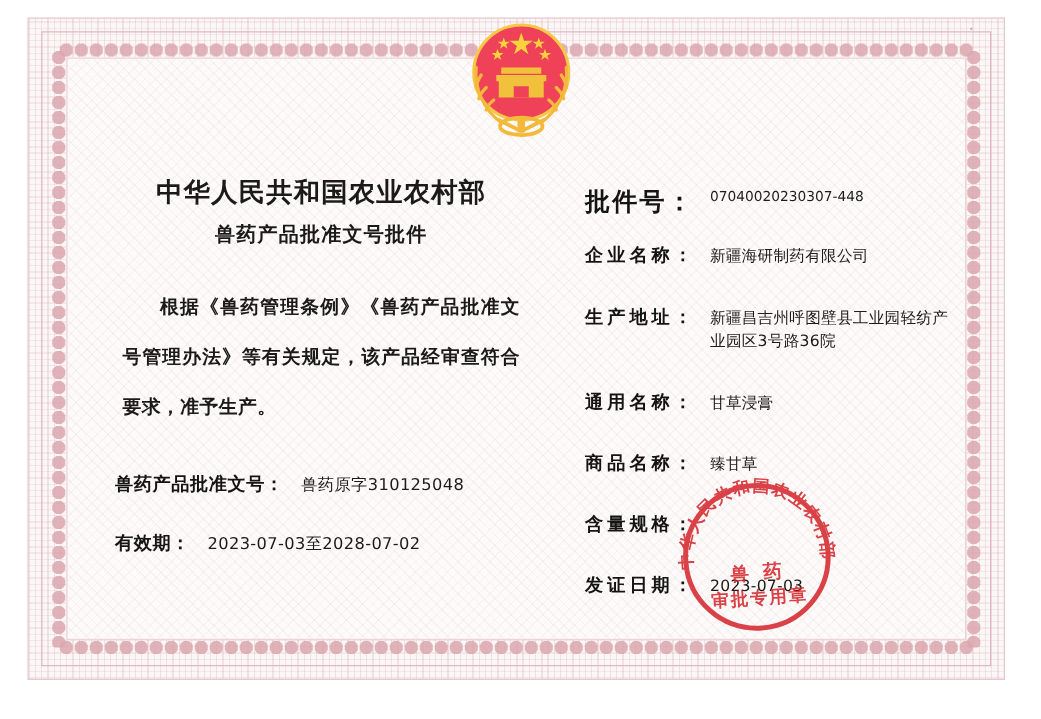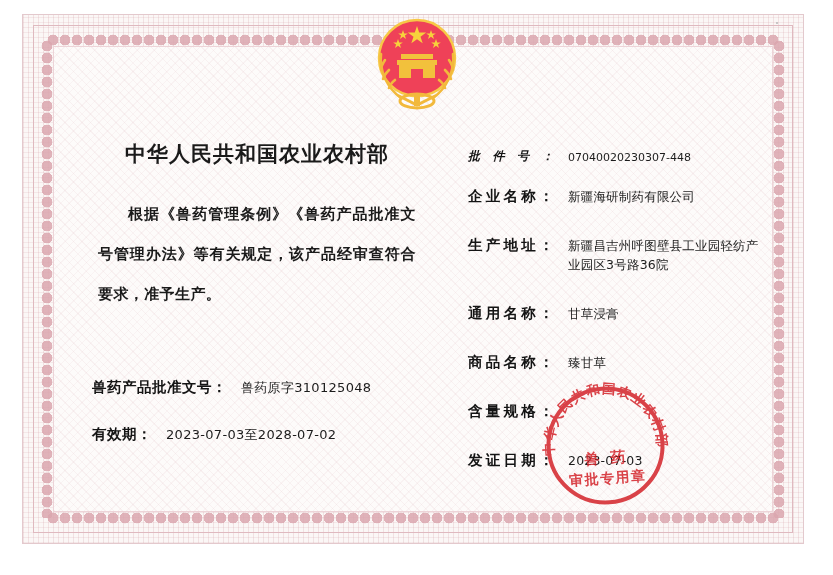--- a/index.html
+++ b/index.html
@@ -193,21 +193,21 @@
     margin-left: 14px;
     font-size: 12.5px;
     color: #1c1c1c;
     line-height: 19px;
     letter-spacing: 0.2px;
   }
   .rf-value.small {
     font-size: 11px;
     letter-spacing: 0px;
   }
-  .rf-row.batch .rf-label { font-size: 12px; font-style: italic; }
+  .rf-row.batch .rf-label { font-size: 20px; }
   .rf-row.tight { margin-bottom: 20px; }
   .rf-row.wide { margin-bottom: 30px; }
 
   
   .seal {
     position: absolute;
     left: 538px;
     top: 378px;
     width: 135px;
     height: 135px;
@@ -275,20 +275,21 @@
         <path d="M78,72 C78,72 83,76 84,80"></path>
       </g>
       <ellipse cx="56" cy="93" rx="17" ry="7" fill="none" stroke="#f2b93c" stroke-width="3"></ellipse>
       <path d="M38,88 L56,97 L74,88" fill="none" stroke="#f2b93c" stroke-width="3" stroke-linecap="round"></path>
       <rect x="53" y="86" width="6" height="12" fill="#f2b93c"></rect>
     </svg>
   </div>
 
   <div class="left-col">
     <div class="ministry-title">中华人民共和国农业农村部</div>
+    <div class="doc-subtitle">兽药产品批准文号批件</div>
     <div class="body-text">根据《兽药管理条例》《兽药产品批准文号管理办法》等有关规定，该产品经审查符合要求，准予生产。</div>
   </div>
 
   <div class="left-fields">
     <div class="lf-row">
       <span class="lf-label">兽药产品批准文号：</span>
       <span class="lf-value">兽药原字310125048</span>
     </div>
     <div class="lf-row">
       <span class="lf-label">有效期：</span>

